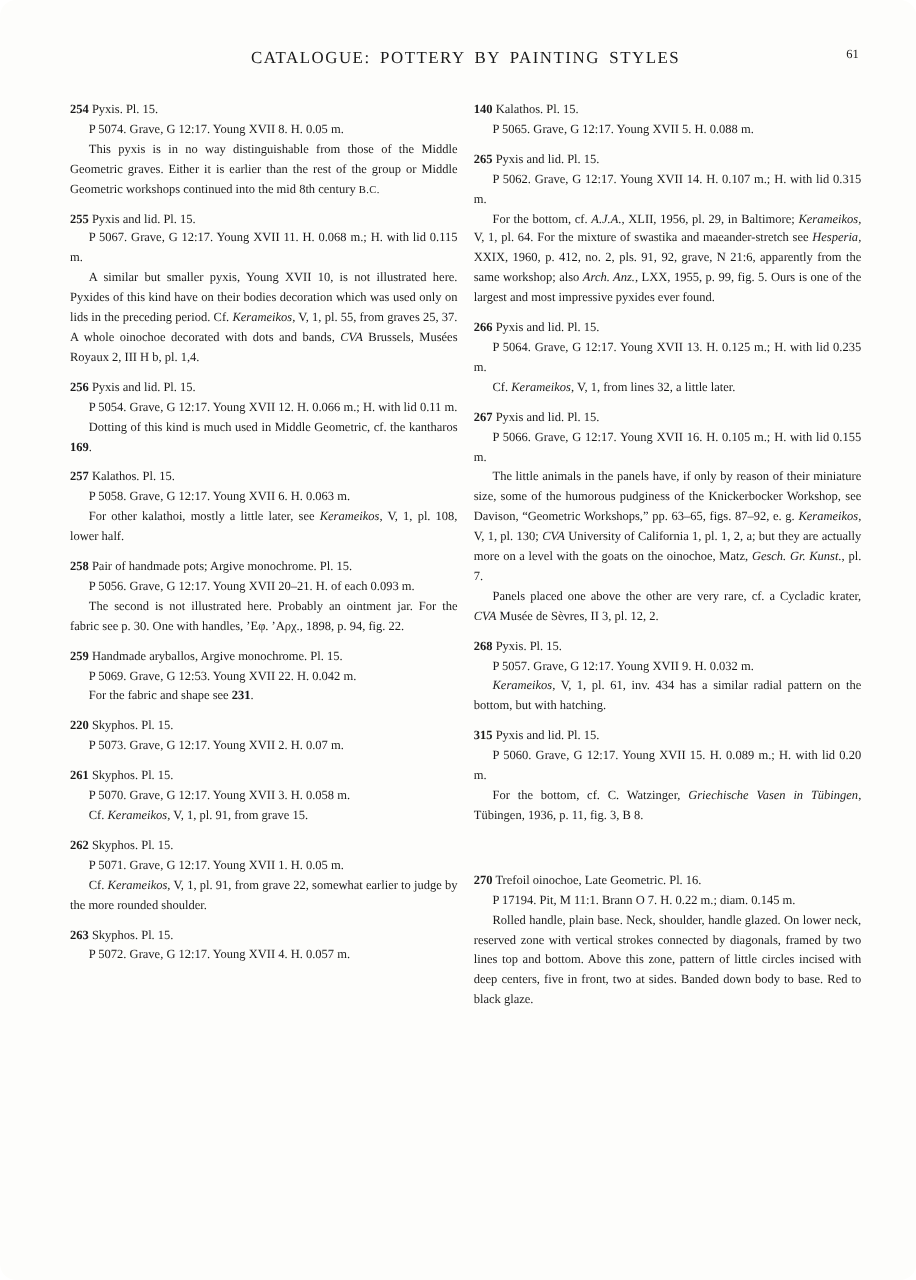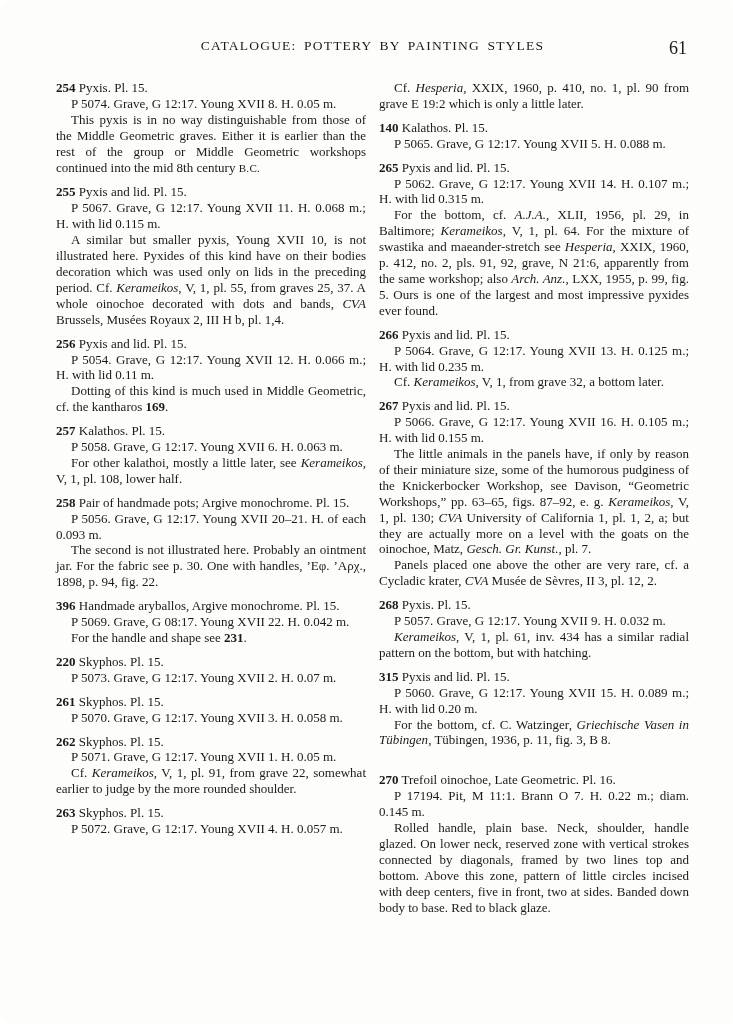--- a/index.html
+++ b/index.html
@@ -29,36 +29,36 @@
     left: 0; right: 0; top: 0;
     text-align: center;
     font-size: 13.5px;
     letter-spacing: 1.2px;
     word-spacing: 3px;
     white-space: nowrap;
   }
   .page-number {
     position: absolute;
     right: 2px; top: 0;
-    font-size: 18px;
+    font-size: 10px;
   }
   .columns {
     display: flex;
     gap: 13px;
   }
   .column {
     flex: 0 0 310px;
     width: 310px;
-    font-size: 13px;
+    font-size: 10px;
     line-height: 15.9px;
     text-align: justify;
   }
   .entry { margin-top: 8px; }
   .entry:first-child { margin-top: 0; }
-  .entry.section-break { margin-top: 24px; }
+  .entry.section-break { margin-top: 36px; }
   .entry.continuation { margin-top: 0; }
   .entry-heading {
     margin: 0;
     text-indent: 0;
   }
   .entry-number { font-weight: bold; }
   .entry-para {
     margin: 0;
     text-indent: 15px;
   }
@@ -95,59 +95,57 @@
           <p class="entry-heading"><span class="entry-number">257</span> Kalathos. Pl. 15.</p>
           <p class="entry-para"><span>P 5058. Grave, G 12:17. Young XVII 6. H. 0.063 m.</span></p>
           <p class="entry-para"><span>For other kalathoi, mostly a little later, see </span><span class="seg-i">Kerameikos</span><span>, V, 1, pl. 108, lower half.</span></p>
         </div>
         <div class="entry">
           <p class="entry-heading"><span class="entry-number">258</span> Pair of handmade pots; Argive monochrome. Pl. 15.</p>
           <p class="entry-para"><span>P 5056. Grave, G 12:17. Young XVII 20–21. H. of each 0.093 m.</span></p>
           <p class="entry-para"><span>The second is not illustrated here. Probably an ointment jar. For the fabric see p. 30. One with handles, ’Εφ. ’Αρχ., 1898, p. 94, fig. 22.</span></p>
         </div>
         <div class="entry">
-          <p class="entry-heading"><span class="entry-number">396</span> Handmade aryballos, Argive monochrome. Pl. 15.</p>
-          <p class="entry-para"><span>P 5069. Grave, G 08:17. Young XVII 22. H. 0.042 m.</span></p>
-          <p class="entry-para"><span>For the handle and shape see </span><span class="seg-b">231</span><span>.</span></p>
+          <p class="entry-heading"><span class="entry-number">259</span> Handmade aryballos, Argive monochrome. Pl. 15.</p>
+          <p class="entry-para"><span>P 5069. Grave, G 12:53. Young XVII 22. H. 0.042 m.</span></p>
+          <p class="entry-para"><span>For the fabric and shape see </span><span class="seg-b">231</span><span>.</span></p>
         </div>
         <div class="entry">
           <p class="entry-heading"><span class="entry-number">220</span> Skyphos. Pl. 15.</p>
           <p class="entry-para"><span>P 5073. Grave, G 12:17. Young XVII 2. H. 0.07 m.</span></p>
         </div>
         <div class="entry">
           <p class="entry-heading"><span class="entry-number">261</span> Skyphos. Pl. 15.</p>
           <p class="entry-para"><span>P 5070. Grave, G 12:17. Young XVII 3. H. 0.058 m.</span></p>
+          <p class="entry-para"><span>Cf. </span><span class="seg-i">Kerameikos</span><span>, V, 1, pl. 91, from grave 15.</span></p>
         </div>
         <div class="entry">
           <p class="entry-heading"><span class="entry-number">262</span> Skyphos. Pl. 15.</p>
           <p class="entry-para"><span>P 5071. Grave, G 12:17. Young XVII 1. H. 0.05 m.</span></p>
           <p class="entry-para"><span>Cf. </span><span class="seg-i">Kerameikos</span><span>, V, 1, pl. 91, from grave 22, somewhat earlier to judge by the more rounded shoulder.</span></p>
         </div>
         <div class="entry">
           <p class="entry-heading"><span class="entry-number">263</span> Skyphos. Pl. 15.</p>
           <p class="entry-para"><span>P 5072. Grave, G 12:17. Young XVII 4. H. 0.057 m.</span></p>
         </div>
       </div>
     <div class="column" id="col-right">
-        <div class="entry continuation">
-          <p class="entry-para"><span>Cf. </span><span class="seg-i">Hesperia</span><span>, XXIX, 1960, p. 410, no. 1, pl. 90 from grave E 19:2 which is only a little later.</span></p>
-        </div>
         <div class="entry">
           <p class="entry-heading"><span class="entry-number">140</span> Kalathos. Pl. 15.</p>
           <p class="entry-para"><span>P 5065. Grave, G 12:17. Young XVII 5. H. 0.088 m.</span></p>
         </div>
         <div class="entry">
           <p class="entry-heading"><span class="entry-number">265</span> Pyxis and lid. Pl. 15.</p>
           <p class="entry-para"><span>P 5062. Grave, G 12:17. Young XVII 14. H. 0.107 m.; H. with lid 0.315 m.</span></p>
           <p class="entry-para"><span>For the bottom, cf. </span><span class="seg-i">A.J.A.</span><span>, XLII, 1956, pl. 29, in Baltimore; </span><span class="seg-i">Kerameikos</span><span>, V, 1, pl. 64. For the mixture of swastika and maeander-stretch see </span><span class="seg-i">Hesperia</span><span>, XXIX, 1960, p. 412, no. 2, pls. 91, 92, grave, N 21:6, apparently from the same workshop; also </span><span class="seg-i">Arch. Anz.</span><span>, LXX, 1955, p. 99, fig. 5. Ours is one of the largest and most impressive pyxides ever found.</span></p>
         </div>
         <div class="entry">
           <p class="entry-heading"><span class="entry-number">266</span> Pyxis and lid. Pl. 15.</p>
           <p class="entry-para"><span>P 5064. Grave, G 12:17. Young XVII 13. H. 0.125 m.; H. with lid 0.235 m.</span></p>
-          <p class="entry-para"><span>Cf. </span><span class="seg-i">Kerameikos</span><span>, V, 1, from grave 32, a bottom later.</span></p>
+          <p class="entry-para"><span>Cf. </span><span class="seg-i">Kerameikos</span><span>, V, 1, from lines 32, a little later.</span></p>
         </div>
         <div class="entry">
           <p class="entry-heading"><span class="entry-number">267</span> Pyxis and lid. Pl. 15.</p>
           <p class="entry-para"><span>P 5066. Grave, G 12:17. Young XVII 16. H. 0.105 m.; H. with lid 0.155 m.</span></p>
           <p class="entry-para"><span>The little animals in the panels have, if only by reason of their miniature size, some of the humorous pudginess of the Knickerbocker Workshop, see Davison, “Geometric Workshops,” pp. 63–65, figs. 87–92, e. g. </span><span class="seg-i">Kerameikos</span><span>, V, 1, pl. 130; </span><span class="seg-i">CVA</span><span> University of California 1, pl. 1, 2, a; but they are actually more on a level with the goats on the oinochoe, Matz, </span><span class="seg-i">Gesch. Gr. Kunst.</span><span>, pl. 7.</span></p>
           <p class="entry-para"><span>Panels placed one above the other are very rare, cf. a Cycladic krater, </span><span class="seg-i">CVA</span><span> Musée de Sèvres, II 3, pl. 12, 2.</span></p>
         </div>
         <div class="entry">
           <p class="entry-heading"><span class="entry-number">268</span> Pyxis. Pl. 15.</p>
           <p class="entry-para"><span>P 5057. Grave, G 12:17. Young XVII 9. H. 0.032 m.</span></p>

